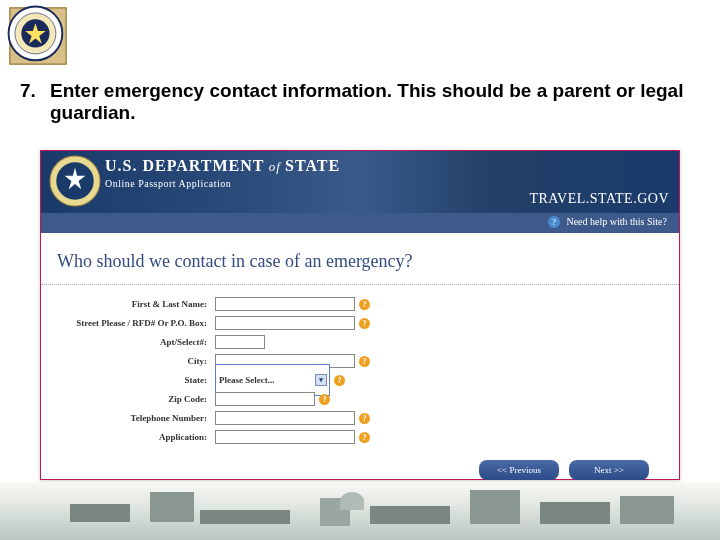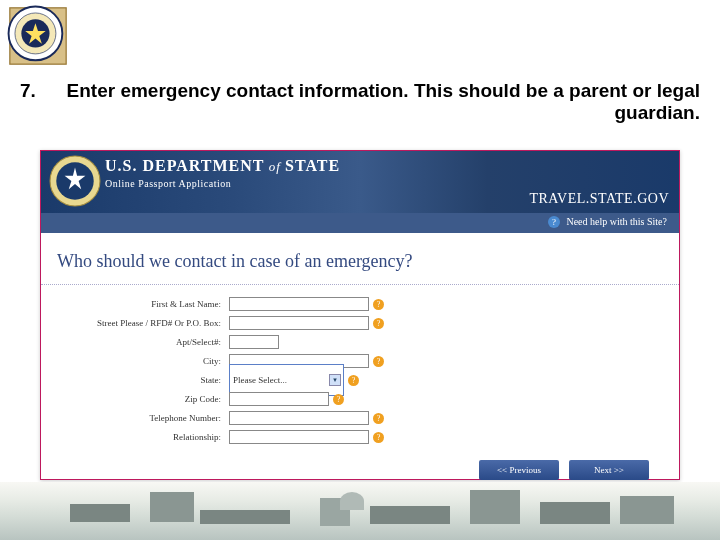--- a/index.html
+++ b/index.html
@@ -5,45 +5,45 @@
   * { box-sizing: border-box; margin: 0; padding: 0; }
   body { width: 720px; height: 540px; font-family: Arial, sans-serif; background: #fff; position: relative; overflow: hidden; }
   .slide { width: 720px; height: 540px; position: relative; }
   .seal { position: absolute; top: 4px; left: 6px; width: 64px; height: 64px; }
   .seal svg { width: 100%; height: 100%; }
   .title-area { position: absolute; top: 18px; left: 100px; right: 20px; }
   .title { font-size: 26px; font-weight: bold; font-style: italic; color: #1a2a5a; text-align: center; }
   .title-underline { border-top: 2px solid #1a2a5a; border-bottom: 1px solid #fc0; margin-top: 6px; }
   .instruction { position: absolute; top: 80px; left: 20px; right: 20px; font-size: 19px; font-weight: bold; color: #000; display: flex; }
   .instr-num { width: 30px; flex-shrink: 0; }
-  .instr-text { flex: 1; text-align: right; }
+  .instr-text { flex: 1; }
   .screenshot { position: absolute; top: 150px; left: 40px; width: 640px; height: 330px; border: 1px solid #be185d; background: #fff; font-family: Georgia, serif; box-shadow: 0 1px 4px rgba(0,0,0,.2); }
   .dos-header { height: 62px; background: linear-gradient(to right, #1a3a6a 0%, #2a4a7a 30%, #3a5a8a 50%, #24406a 70%, #1a3a6a 100%); position: relative; color: #fff; }
   .dos-seal-wrap { position: absolute; left: 8px; top: 4px; width: 52px; height: 52px; }
   .dos-seal-wrap svg { width: 100%; height: 100%; }
   .dos-text { position: absolute; left: 64px; top: 6px; }
   .dos-main { font-size: 16px; font-weight: bold; letter-spacing: 1px; }
   .dos-of { font-style: italic; font-weight: normal; font-size: 13px; }
   .dos-sub { font-size: 10px; letter-spacing: .5px; margin-top: 3px; }
   .dos-right { position: absolute; right: 10px; bottom: 6px; font-size: 14px; letter-spacing: .5px; }
   .help-bar { height: 20px; background: #3d5a8a; text-align: right; color: #fff; font-size: 10px; padding: 3px 12px 0 4px; }
   .help-bar .q { display: inline-block; width: 12px; height: 12px; border-radius: 50%; background: #4a8ad0; color: #fff; text-align: center; line-height: 12px; font-size: 9px; margin-right: 4px; }
   .prompt { padding: 18px 1px 12px 16px; color: #344a80; font-size: 18px; border-bottom: 1px dotted #aac; }
-  .form-area { padding: 10px 14px 6px 18px; }
+  .form-area { padding: 10px 14px 6px 4px; font-weight: bold; }
   .form-row { display: flex; align-items: center; height: 18px; margin-bottom: 1px; font-size: 9px; color: #333; }
   .form-label { width: 170px; text-align: right; padding-right: 8px; }
   .form-field { flex: 1; display: flex; align-items: center; gap: 4px; }
   .inp { height: 14px; background: #fff; border: 1px solid #888; }
   .inp-short { width: 50px; }
   .inp-med { width: 140px; }
   .inp-sel { width: 115px; height: 32px; border: 1px solid #5b7fc7; background: #fff; font-size: 9px; display: flex; align-items: center; justify-content: space-between; padding: 0 2px 0 3px; }
   .sel-arrow { width: 12px; height: 12px; background: #d0e0f8; border: 1px solid #88a; display: flex; align-items: center; justify-content: center; font-size: 7px; color: #246; }
   .info-ic { width: 11px; height: 11px; border-radius: 50%; background: #f0a020; color: #fff; text-align: center; line-height: 11px; font-size: 8px; }
   .btn-row { text-align: right; padding: 6px 30px 6px 0; }
-  .nav-btn { display: inline-block; width: 80px; height: 20px; border-radius: 2px; background: linear-gradient(#4a6aa8,#2a4a88); color: #fff; font-size: 9px; text-align: center; line-height: 20px; margin-left: 6px; cursor: pointer; }
+  .nav-btn { display: inline-block; width: 80px; height: 20px; border-radius: 8px; background: linear-gradient(#4a6aa8,#2a4a88); color: #fff; font-size: 9px; text-align: center; line-height: 20px; margin-left: 6px; cursor: pointer; }
   .tech { text-align: center; font-size: 9px; color: #222; padding: 2px 0 4px 0; }
   .tech a { text-decoration: underline; }
   .skyline { position: absolute; left: 0; bottom: 0; width: 720px; height: 58px; background: linear-gradient(to top, #b8c4c0 0%, #d4dcd6 40%, #e8ece6 70%, #f8f8f4 100%); overflow: hidden; }
   .skyline::before { content: ""; position: absolute; left: 0; right: 0; top: 0; bottom: 0; background:
     linear-gradient(#7a8682,#7a8682) 70px 22px / 60px 18px no-repeat,
     linear-gradient(#8a9692,#8a9692) 150px 10px / 44px 30px no-repeat,
     linear-gradient(#7a8682,#7a8682) 200px 28px / 90px 14px no-repeat,
     linear-gradient(#9aa6a2,#9aa6a2) 320px 16px / 30px 28px no-repeat,
     linear-gradient(#7a8682,#7a8682) 370px 24px / 80px 18px no-repeat,
     linear-gradient(#8a9692,#8a9692) 470px 8px / 50px 34px no-repeat,
@@ -151,21 +151,21 @@
 
       <div class="form-row">
         <div class="form-label">Telephone Number:</div>
         <div class="form-field">
           <div class="inp inp-med"></div>
           <div class="info-ic">?</div>
         </div>
       </div>
 
       <div class="form-row">
-        <div class="form-label">Relationship:</div>
+        <div class="form-label">Application:</div>
         <div class="form-field">
           <div class="inp inp-med"></div>
           <div class="info-ic">?</div>
         </div>
       </div>
 
     </div>
 
     <div class="btn-row">
       <span class="nav-btn">&lt;&lt;  Previous</span>

